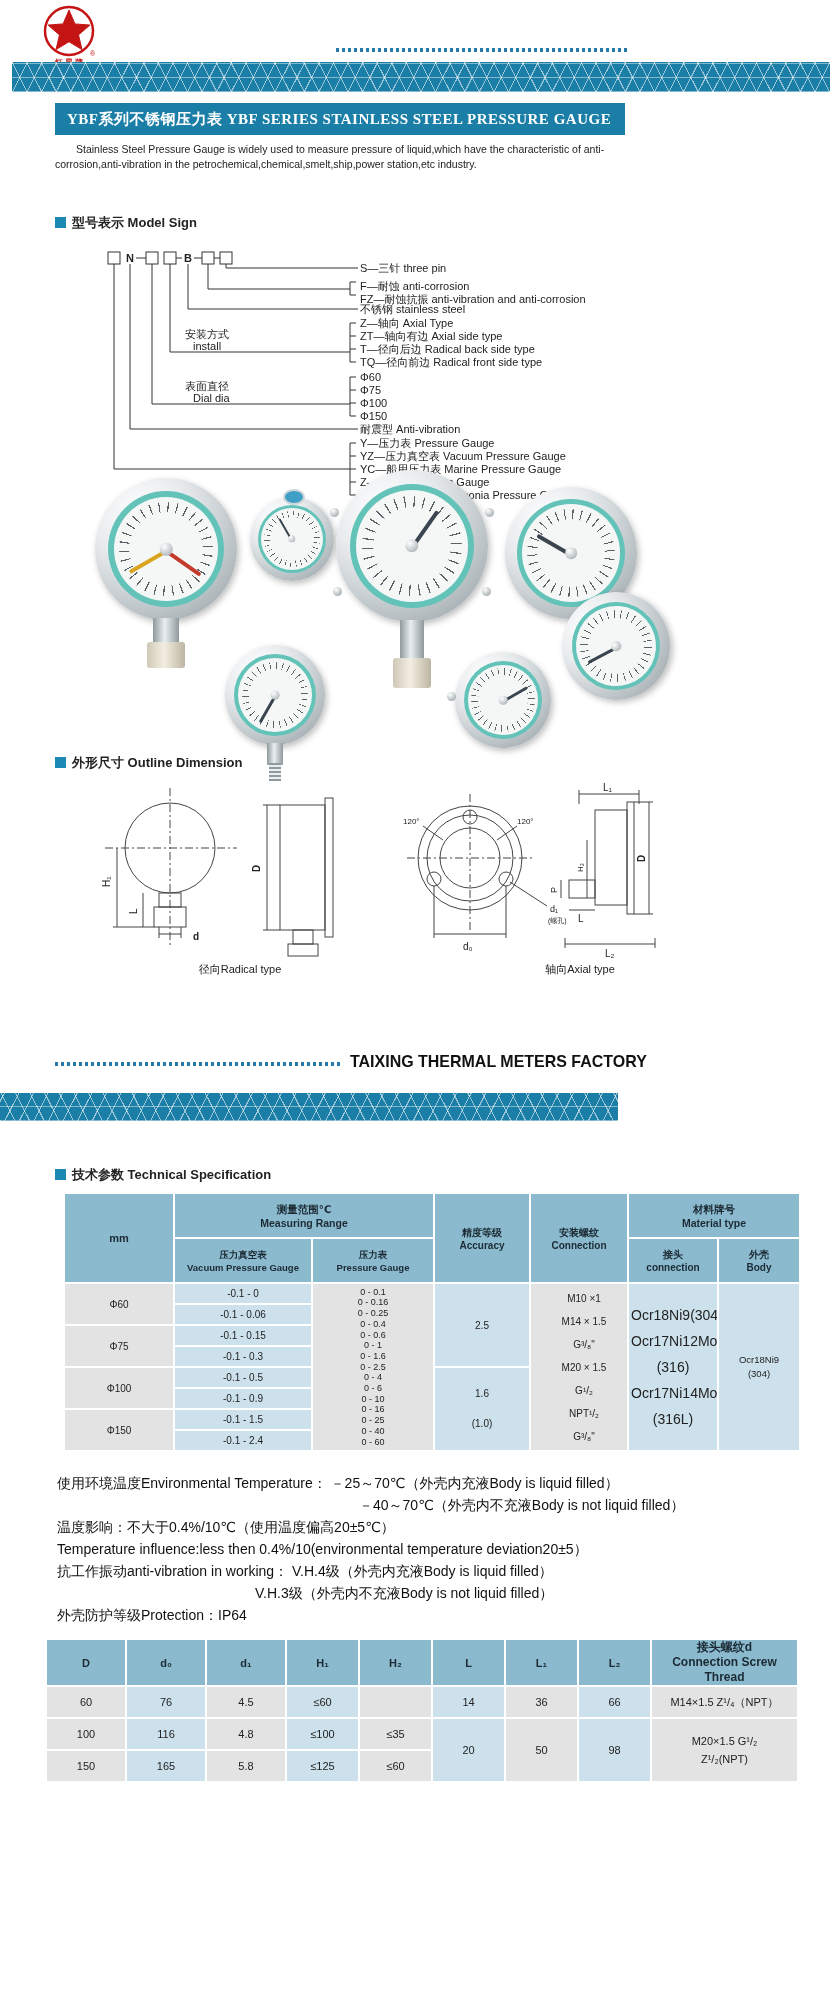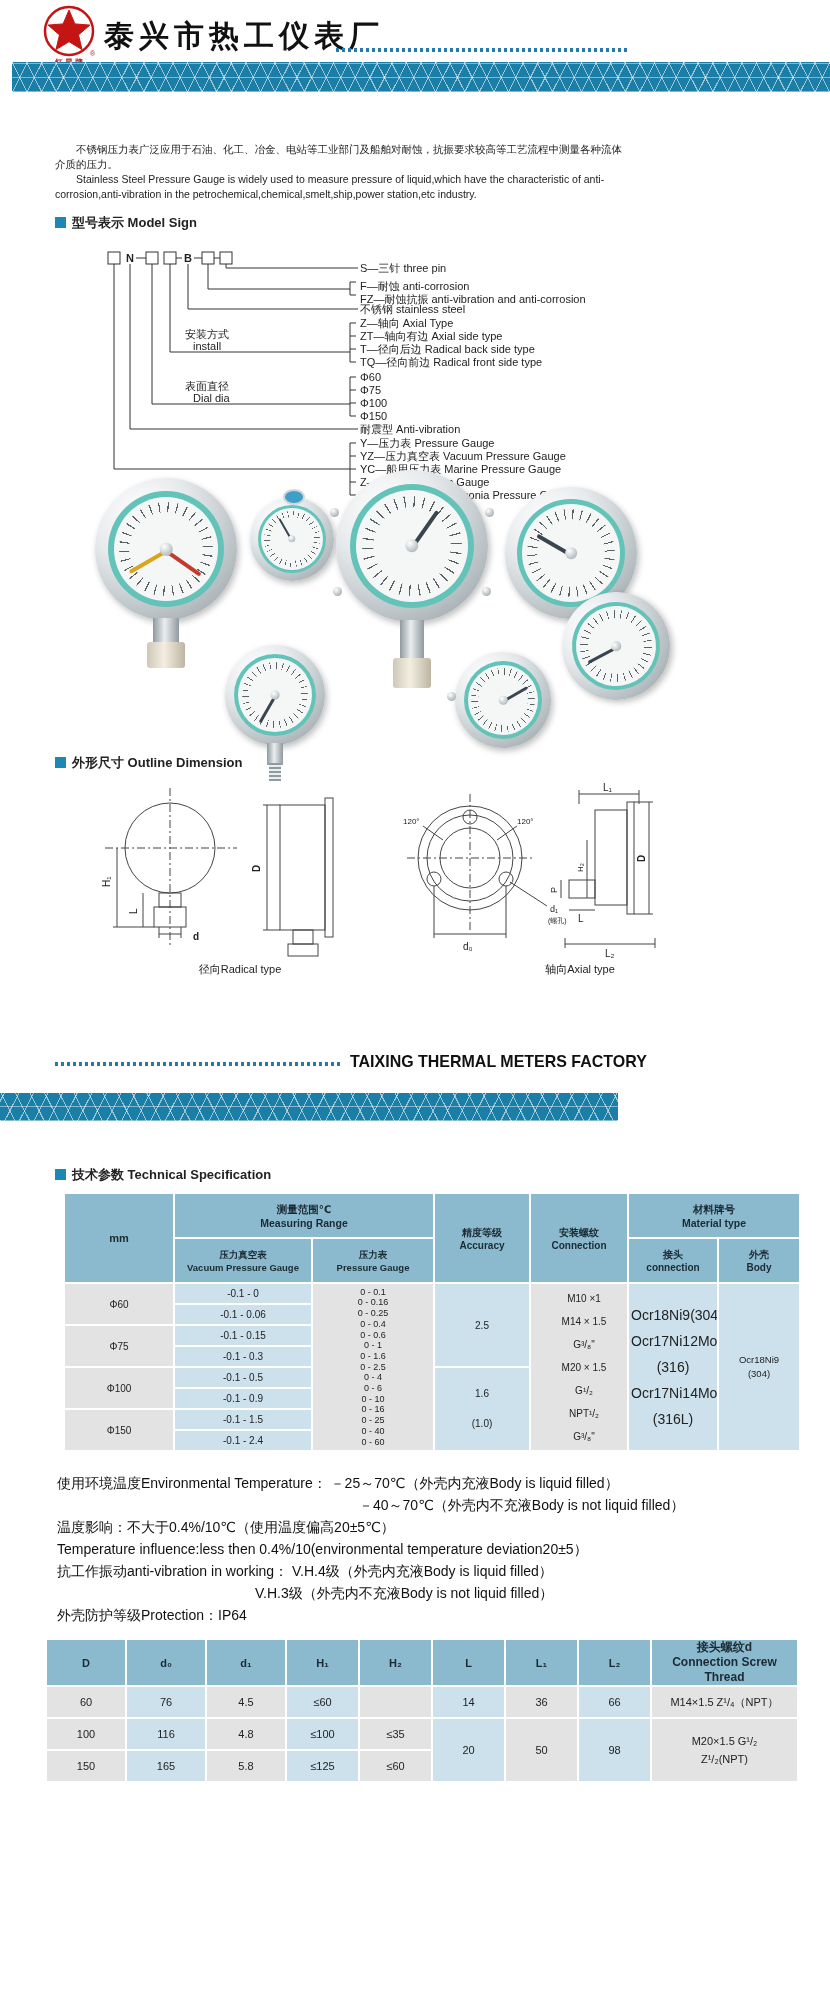--- a/index.html
+++ b/index.html
@@ -80,27 +80,26 @@
 <body>
 
 <div class="page">
 
   <svg class="abs" style="left:42px;top:4px;" width="54" height="54" viewBox="0 0 54 54">
     <circle cx="27" cy="27" r="24" fill="none" stroke="#c41414" stroke-width="2.5"></circle>
     <path d="M27 6 L32.9 19.9 L47.9 21.1 L36.5 30.9 L40 45.6 L27 37.7 L14 45.6 L17.5 30.9 L6.1 21.1 L21.1 19.9 Z" fill="#c41414" stroke="#c41414" stroke-width="1"></path>
     <text x="48" y="52" font-size="7" fill="#c41414">®</text>
   </svg>
   <div class="badge-text">红星牌</div>
-  <div class="company">泰兴市热工仪表厂</div>
   <div class="dotline" style="left:336px;top:48px;width:292px;"></div>
   <div class="xband" style="left:12px;top:62px;width:818px;height:30px;"></div>
 
+  <div class="titlebar">YBF系列不锈钢压力表  YBF SERIES STAINLESS STEEL PRESSURE GAUGE</div>
 
   <div class="intro">
-    <p>不锈钢压力表广泛应用于石油、化工、冶金、电站等工业部门及船舶对耐蚀，抗振要求较高等工艺流程中测量各种流体介质的压力。</p>
     <p>Stainless Steel Pressure Gauge is widely used to measure pressure of liquid,which have the characteristic of anti-corrosion,anti-vibration in the petrochemical,chemical,smelt,ship,power station,etc industry.</p>
   </div>
 
   <div class="sec-head" style="left:55px;top:214px;">
     <span class="sq"></span><span>型号表示 Model Sign</span>
   </div>
 
   <svg class="abs" style="left:60px;top:248px;" width="640" height="268" viewBox="0 0 640 268">
     <g stroke="#333" fill="none" stroke-width="1">
       <rect x="48" y="4" width="12" height="12"></rect>

